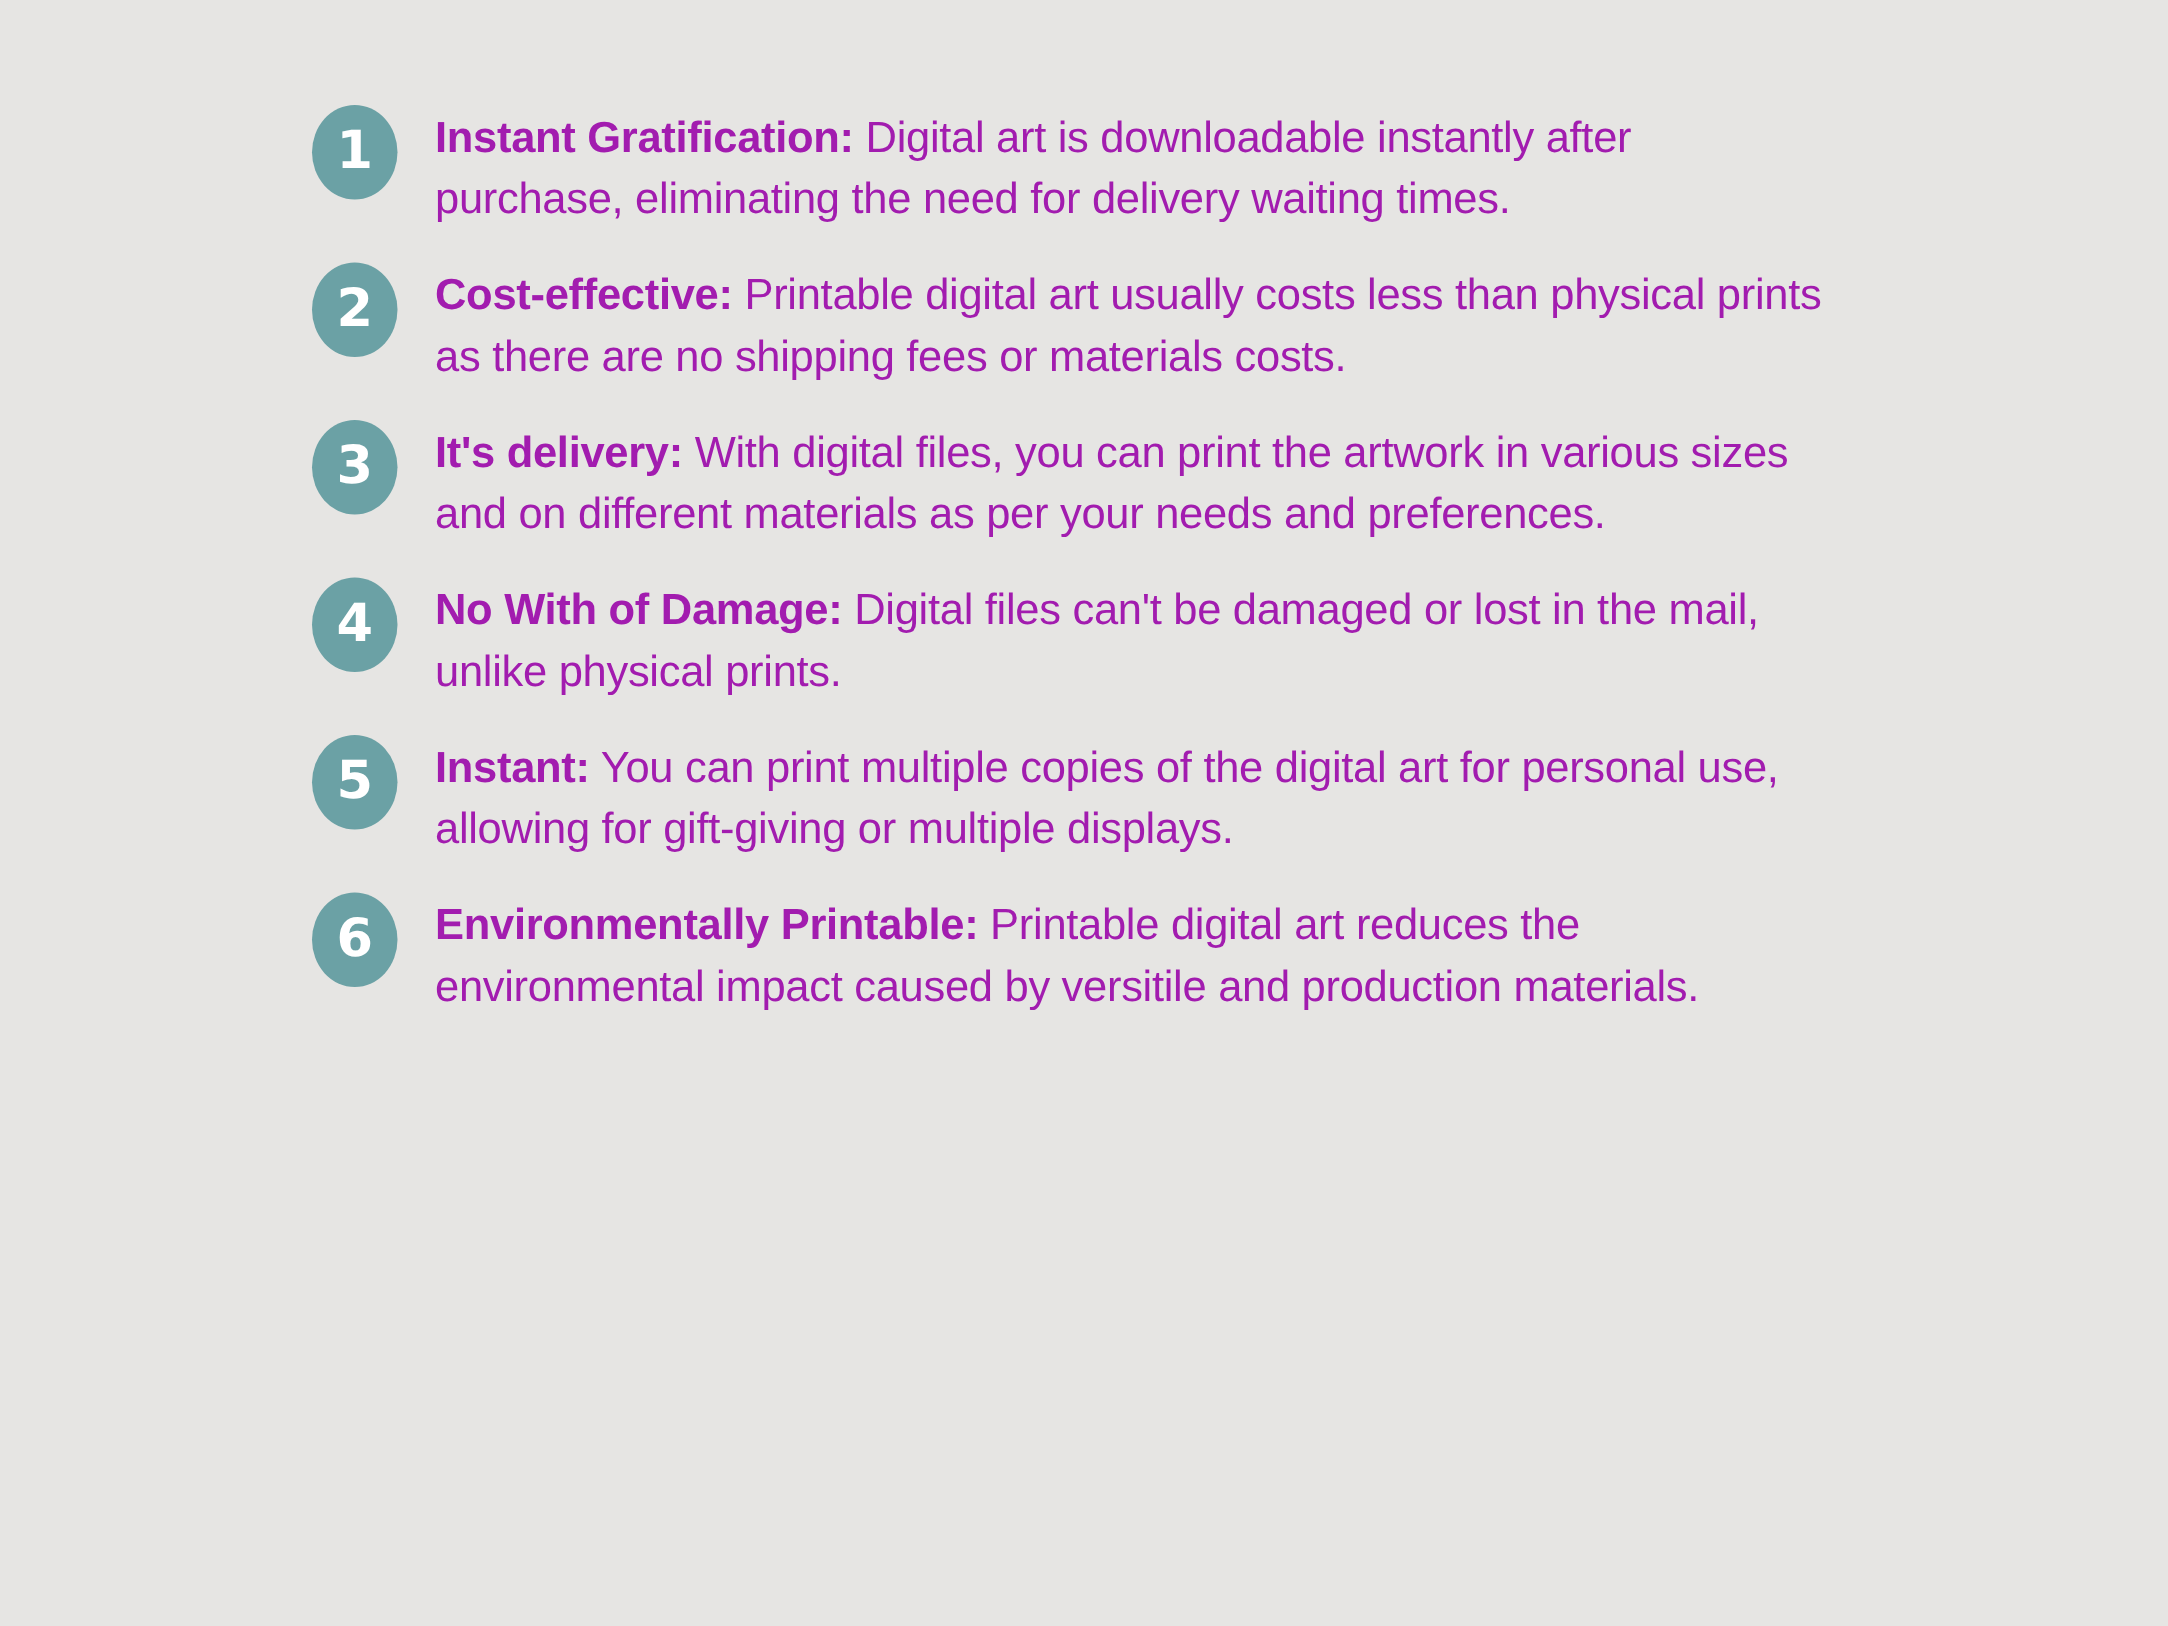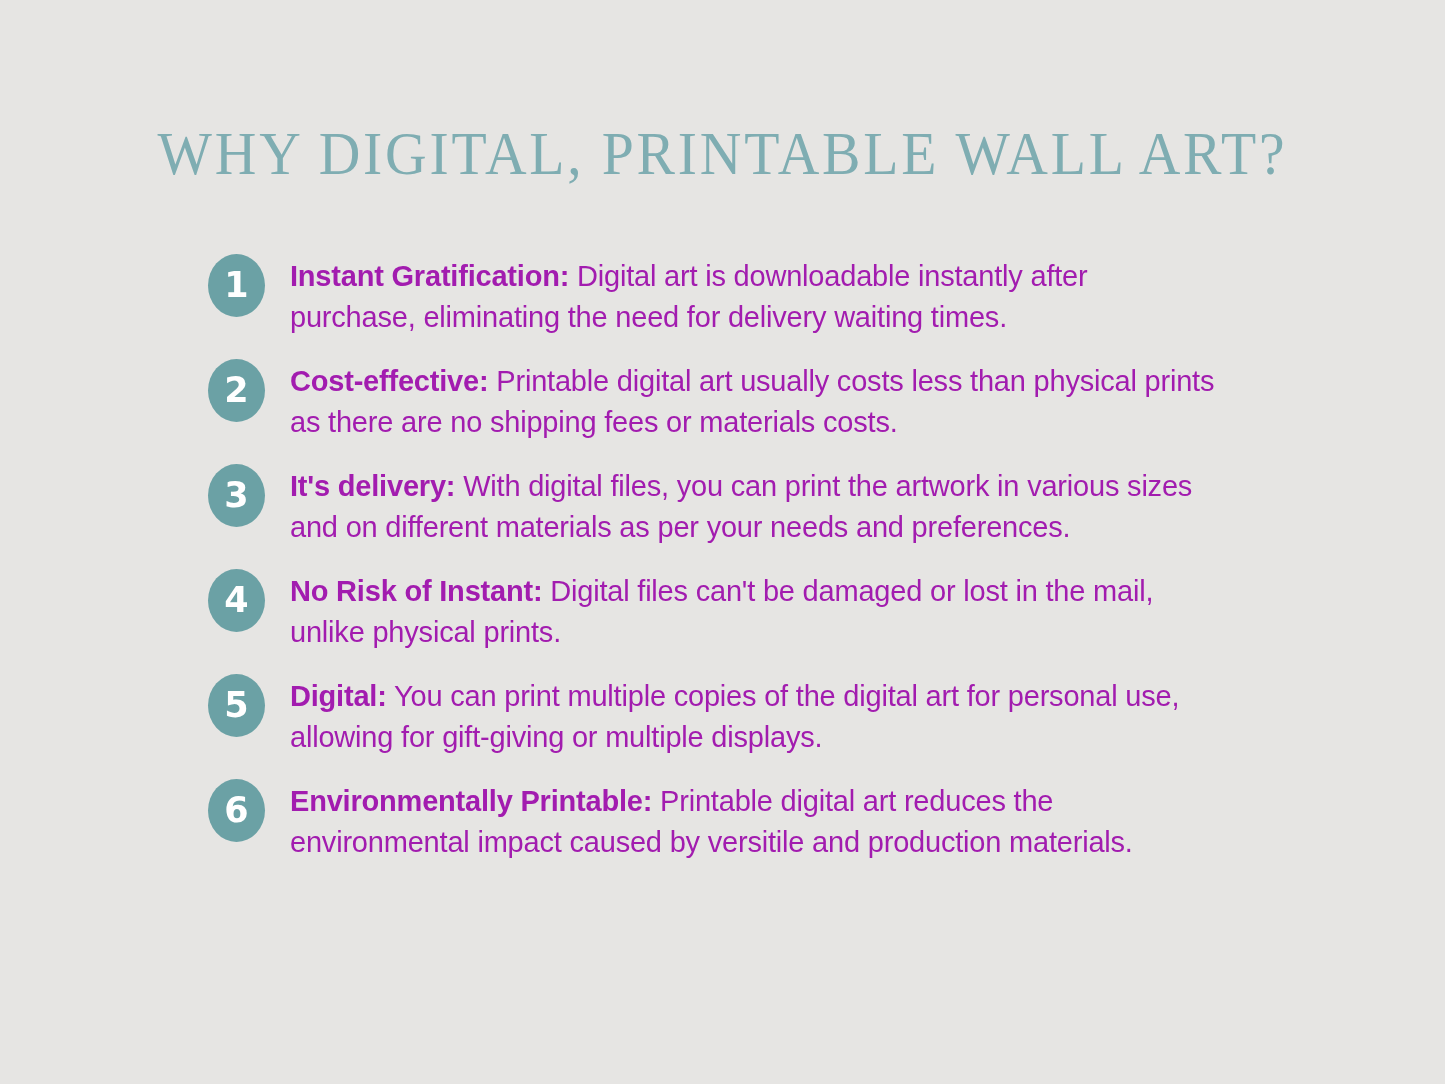--- a/index.html
+++ b/index.html
@@ -68,49 +68,46 @@
   }
   .item-text .lead {
     font-weight: bold;
   }
 </style>
 </head>
 <body>
 
 <div class="canvas">
 
-  <div class="title-wrap">
-    <h1 class="page-title">WHY DIGITAL, PRINTABLE WALL ART?</h1>
-  </div>
 
   <div class="items">
 
     <div class="item">
       <div class="badge">1</div>
       <div class="item-text"><span class="lead">Instant Gratification:</span><span> Digital art is downloadable instantly after purchase, eliminating the need for delivery waiting times.</span></div>
     </div>
 
     <div class="item">
       <div class="badge">2</div>
       <div class="item-text"><span class="lead">Cost-effective:</span><span> Printable digital art usually costs less than physical prints as there are no shipping fees or materials costs.</span></div>
     </div>
 
     <div class="item">
       <div class="badge">3</div>
       <div class="item-text"><span class="lead">It's delivery:</span><span> With digital files, you can print the artwork in various sizes and on different materials as per your needs and preferences.</span></div>
     </div>
 
     <div class="item">
       <div class="badge">4</div>
-      <div class="item-text"><span class="lead">No Risk of Instant:</span><span> Digital files can't be damaged or lost in the mail, unlike physical prints.</span></div>
+      <div class="item-text"><span class="lead">No With of Damage:</span><span> Digital files can't be damaged or lost in the mail, unlike physical prints.</span></div>
     </div>
 
     <div class="item">
       <div class="badge">5</div>
-      <div class="item-text"><span class="lead">Digital:</span><span> You can print multiple copies of the digital art for personal use, allowing for gift-giving or multiple displays.</span></div>
+      <div class="item-text"><span class="lead">Instant:</span><span> You can print multiple copies of the digital art for personal use, allowing for gift-giving or multiple displays.</span></div>
     </div>
 
     <div class="item">
       <div class="badge">6</div>
       <div class="item-text"><span class="lead">Environmentally Printable:</span><span> Printable digital art reduces the environmental impact caused by versitile and production materials.</span></div>
     </div>
 
   </div>
 </div>
 

